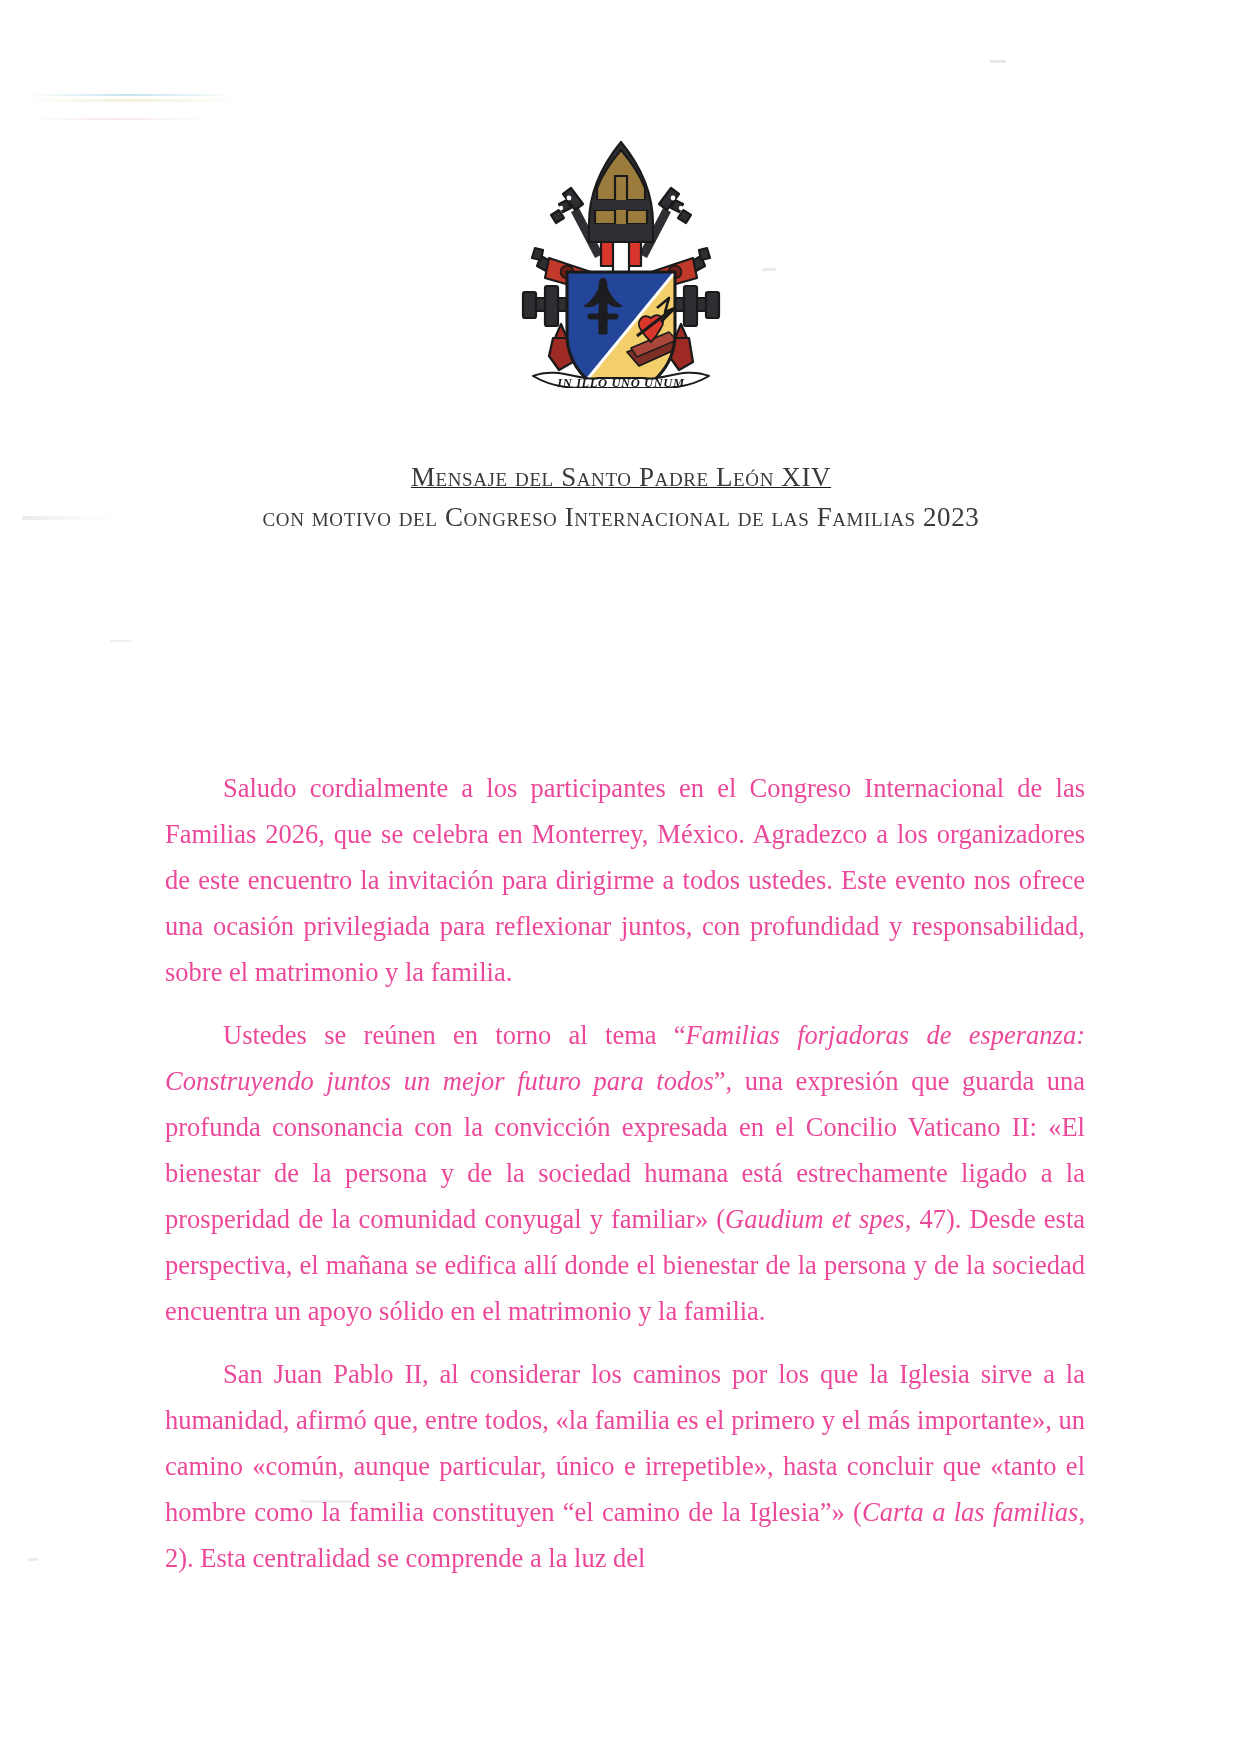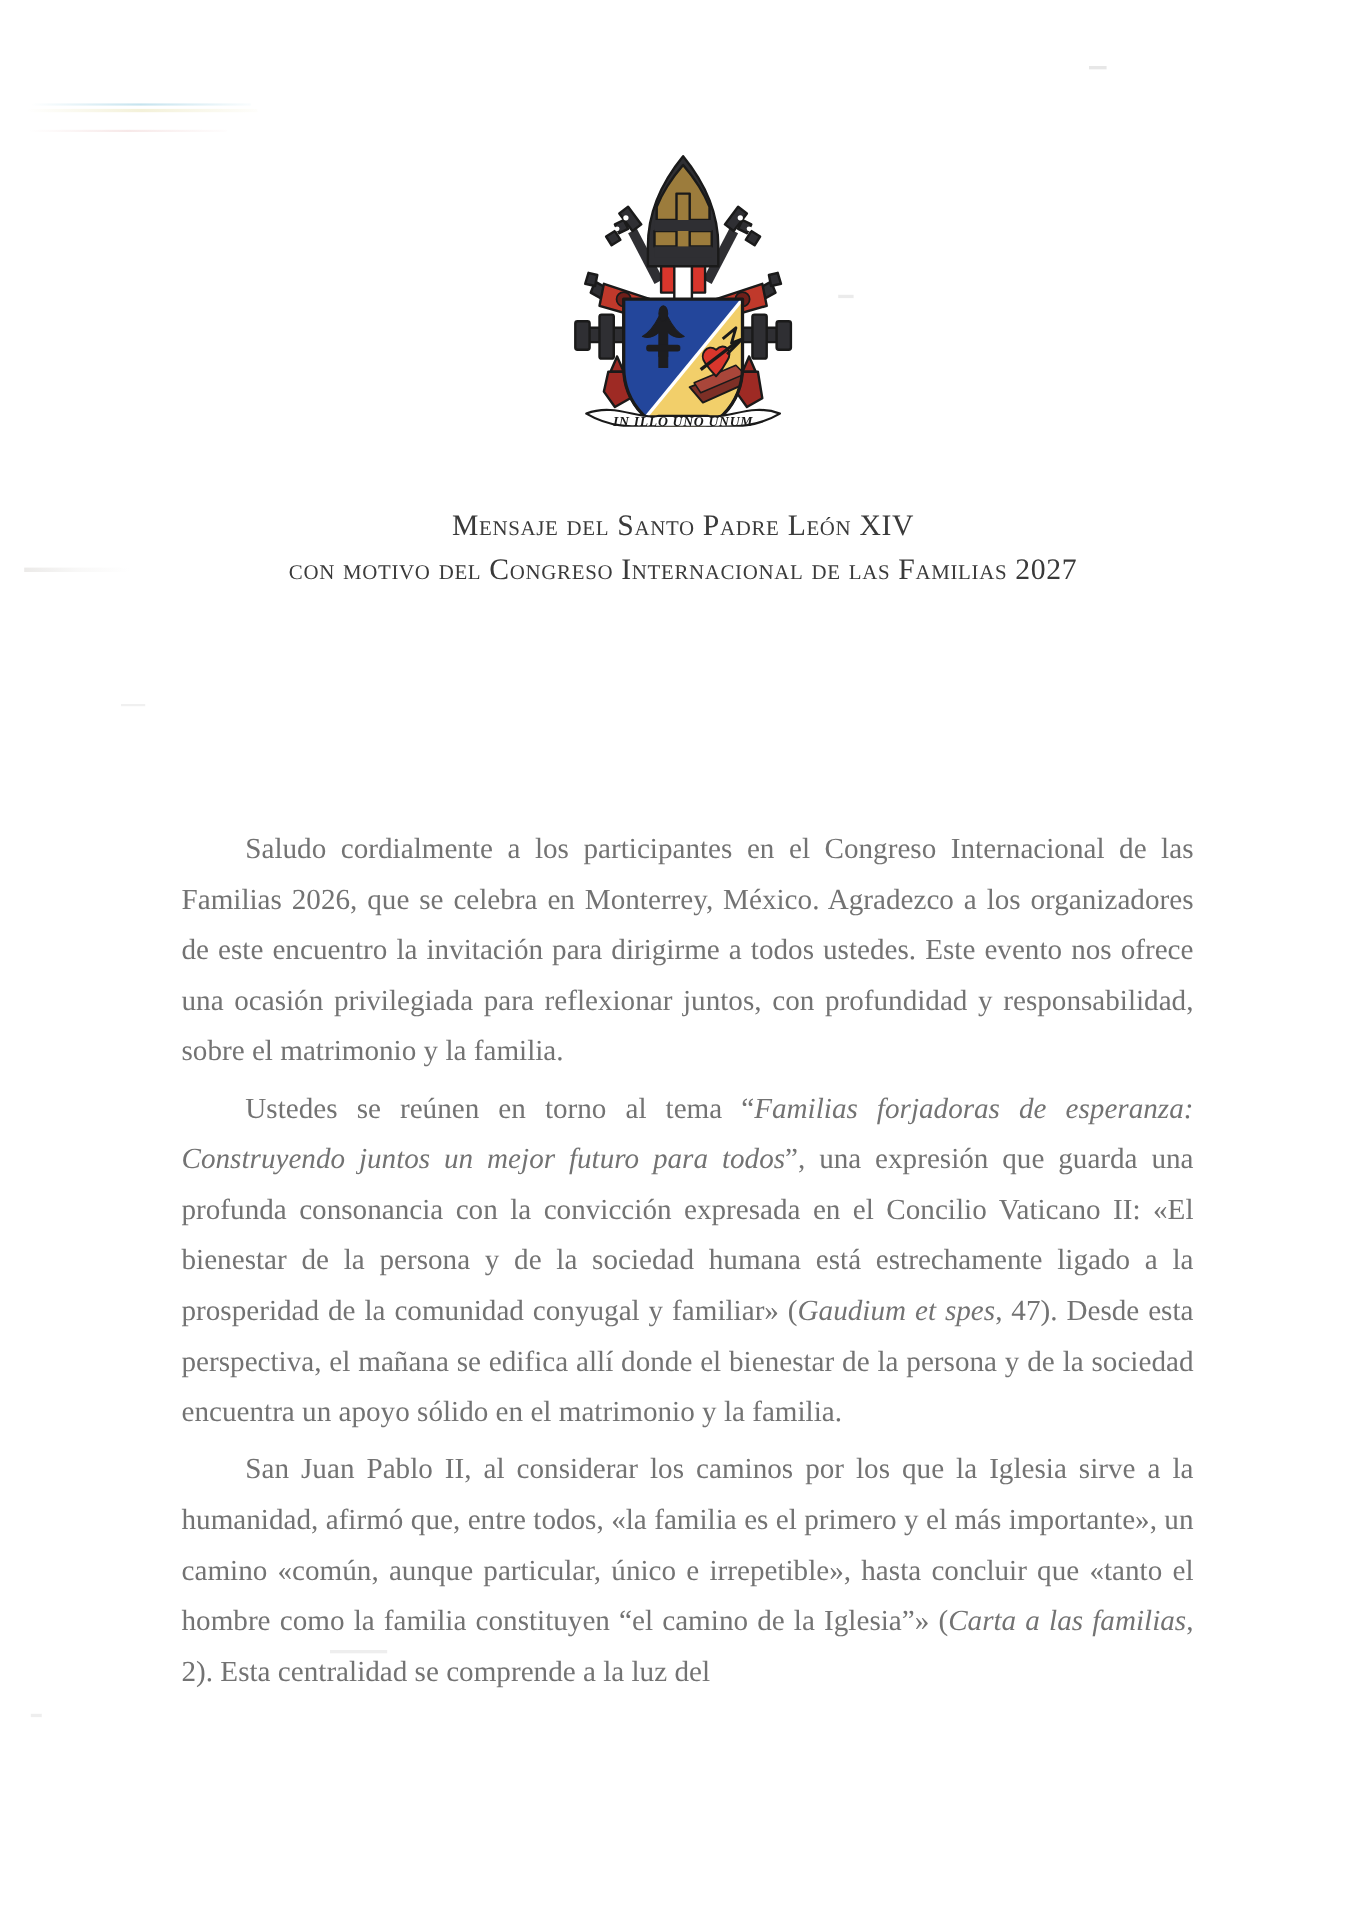--- a/index.html
+++ b/index.html
@@ -70,21 +70,21 @@
   }
   #coat-of-arms svg { display: block; width: 100%; height: 100%; }
 
   
   .title-block {
     position: absolute;
     left: 0;
     width: 1242px;
     text-align: center;
   }
-  #title-line-1 { top: 462px; }
+  #title-line-1 { top: 462px; text-decoration: underline; }
   #title-line-2 { top: 502px; }
 
   .smallcaps {
     font-family: "Liberation Serif", "DejaVu Serif", serif;
     font-variant: small-caps;
     color: #3a3a3a;
     letter-spacing: 0.6px;
     white-space: nowrap;
   }
   #title-line-1 .smallcaps { font-size: 27px; }
@@ -96,22 +96,22 @@
     left: 165px;
     top: 748px;
     width: 920px;
   }
   .paragraph {
     text-align: justify;
     text-justify: inter-word;
     text-indent: 58px;
     font-size: 26.5px;
     line-height: 46px;
-    margin: 0 0 6px 0;
-    color: #737373;
+    margin: 17px 0 6px 0;
+    color: #ec4899;
   }
   .paragraph i { font-style: italic; }
 </style>
 </head>
 <body>
 
 <div class="scan-streak" id="streak-top-left"></div>
 <div class="scan-streak" id="streak-top-left2"></div>
 <div class="scan-streak" id="streak-top-left3"></div>
 <div class="scan-streak" id="streak-mid-left"></div>
@@ -228,20 +228,20 @@
         <text x="150" y="249" text-anchor="middle" font-family="'Liberation Serif', serif" font-size="12.5" font-weight="bold" letter-spacing="0.6" fill="#1a1a1a" stroke="none">IN ILLO UNO UNUM</text>
       </g>
     </g>
   </svg>
 </div>
 
 <div class="title-block" id="title-line-1">
   <span class="smallcaps">Mensaje del Santo Padre León XIV</span>
 </div>
 <div class="title-block" id="title-line-2">
-  <span class="smallcaps">con motivo del Congreso Internacional de las Familias 2027</span>
+  <span class="smallcaps">con motivo del Congreso Internacional de las Familias 2023</span>
 </div>
 
 <div id="body-text">
   <p class="paragraph"><span>Saludo cordialmente a los participantes en el Congreso Internacional de las Familias 2026, que se celebra en Monterrey, México. Agradezco a los organizadores de este encuentro la invitación para dirigirme a todos ustedes. Este evento nos ofrece una ocasión privilegiada para reflexionar juntos, con profundidad y responsabilidad, sobre el matrimonio y la familia.</span></p>
   <p class="paragraph"><span>Ustedes se reúnen en torno al tema “</span><i>Familias forjadoras de esperanza: Construyendo juntos un mejor futuro para todos</i><span>”, una expresión que guarda una profunda consonancia con la convicción expresada en el Concilio Vaticano II: «El bienestar de la persona y de la sociedad humana está estrechamente ligado a la prosperidad de la comunidad conyugal y familiar» (</span><i>Gaudium et spes</i><span>, 47). Desde esta perspectiva, el mañana se edifica allí donde el bienestar de la persona y de la sociedad encuentra un apoyo sólido en el matrimonio y la familia.</span></p>
   <p class="paragraph"><span>San Juan Pablo II, al considerar los caminos por los que la Iglesia sirve a la humanidad, afirmó que, entre todos, «la familia es el primero y el más importante», un camino «común, aunque particular, único e irrepetible», hasta concluir que «tanto el hombre como la familia constituyen “el camino de la Iglesia”» (</span><i>Carta a las familias</i><span>, 2). Esta centralidad se comprende a la luz del</span></p>
 </div>
 
 </body></html>

